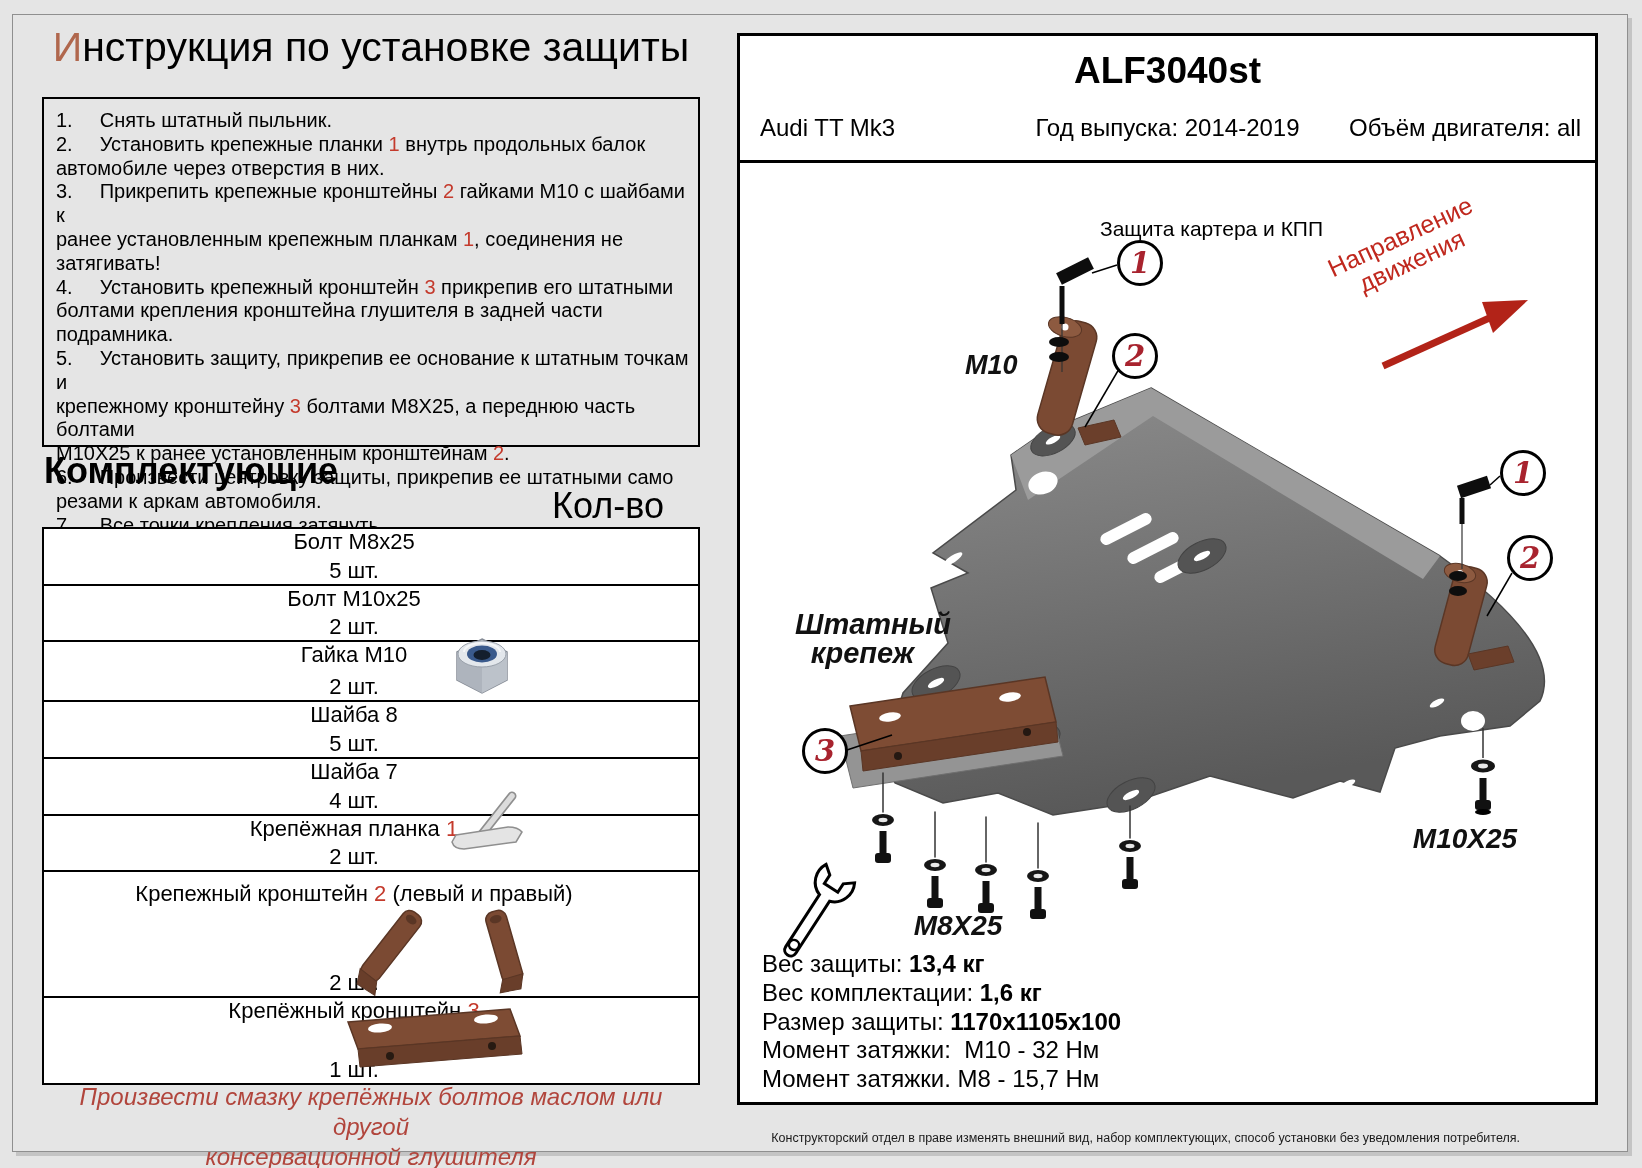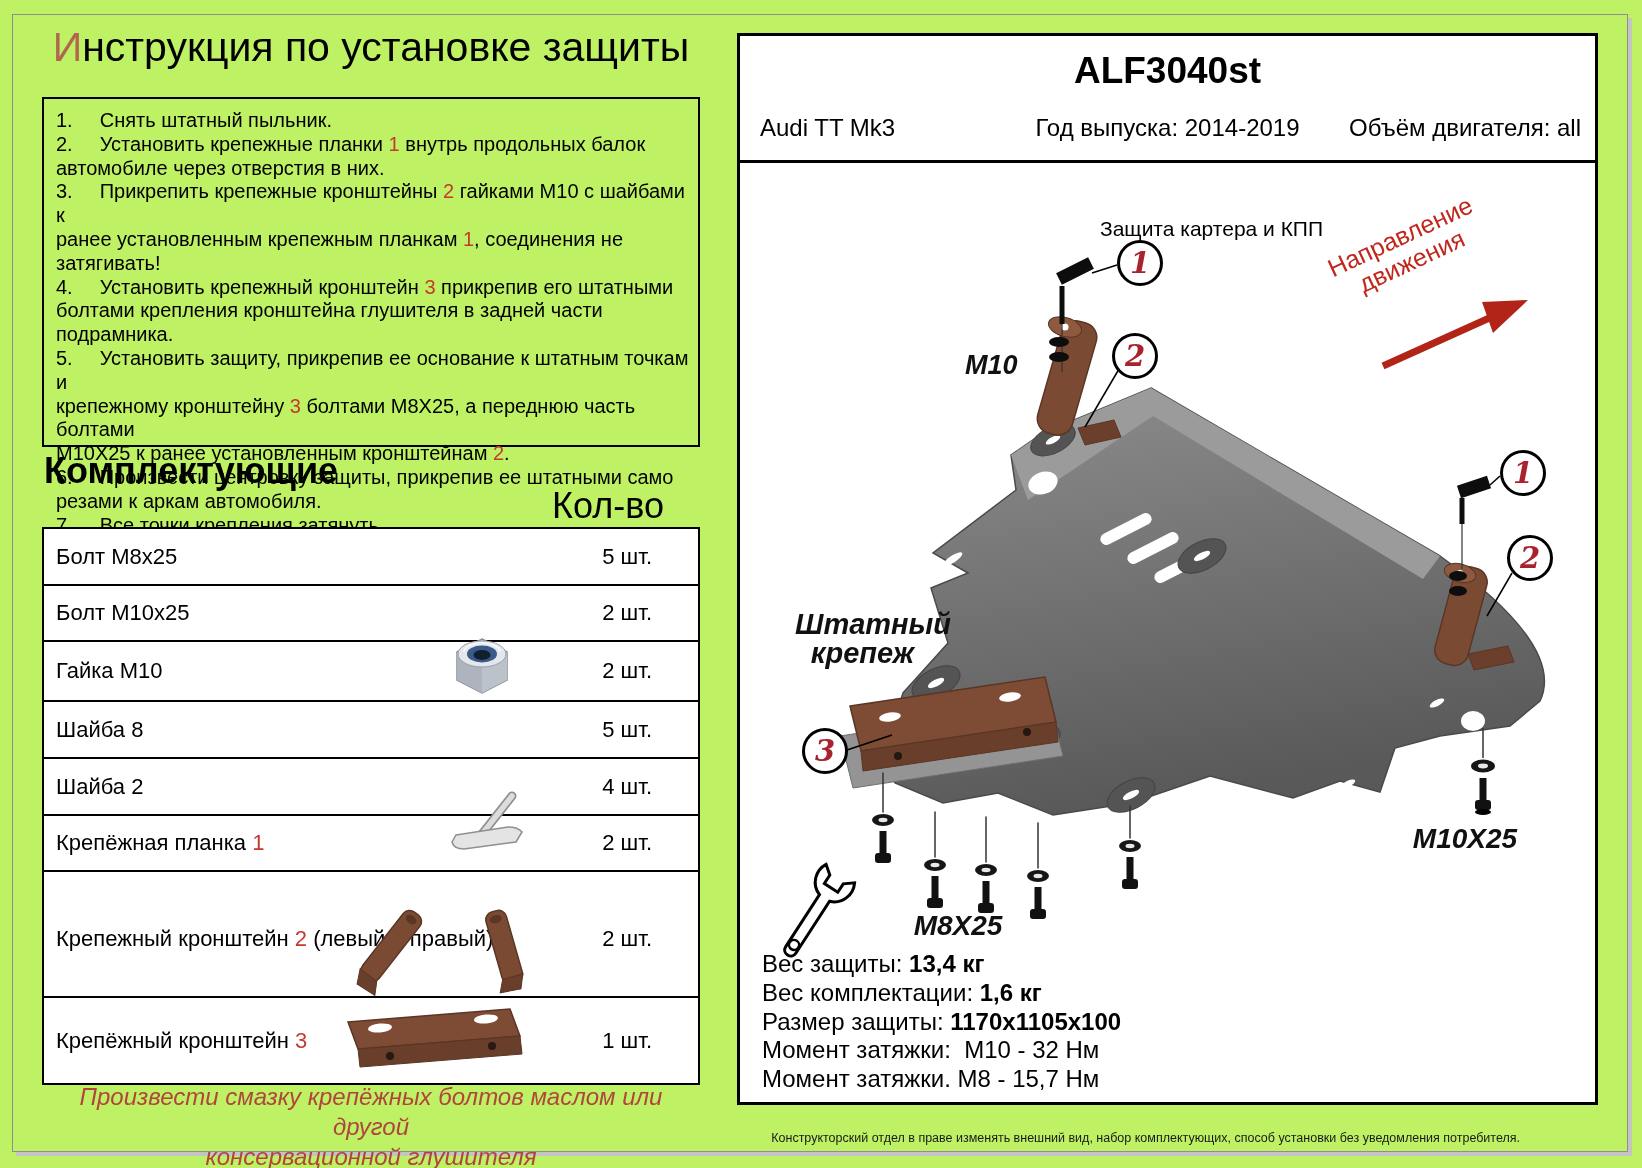--- a/index.html
+++ b/index.html
@@ -1,16 +1,16 @@
 <!DOCTYPE html>
 <html><head>
 <meta charset="utf-8">
 <style>
   html,body{margin:0;padding:0;background:#fff;}
-  .page{position:relative;width:1642px;height:1168px;background:#bef264;overflow:hidden;
+  .page{position:relative;width:1642px;height:1168px;background:#e5e5e5;overflow:hidden;
         font-family:"Liberation Sans", sans-serif;color:#000;}
   .frame{position:absolute;left:12px;top:14px;width:1614px;height:1136px;
          border:1px solid #8f8f8f;box-shadow:4px 4px 0 #c4c4c4;}
 
   
   .title{position:absolute;left:42px;top:24px;width:658px;text-align:center;
          font-size:41px;letter-spacing:0;white-space:nowrap;}
   .title .accent{color:#b0674d;}
   .instr-box{position:absolute;left:42px;top:97px;width:658px;height:350px;
              border:2px solid #000;box-sizing:border-box;padding:10px 6px 6px 12px;
@@ -19,21 +19,21 @@
   .instr-box .num{margin-right:27px;}
   .seg-r{color:#c43a2c;}
 
   .comp-head{position:absolute;left:42px;top:440px;width:658px;height:60px;}
   .comp-head .l{position:absolute;left:2px;top:10px;font-size:36px;font-weight:bold;}
   .comp-head .r{position:absolute;right:36px;top:10px;font-size:36px;font-weight:normal;margin-top:35px;}
 
   .ctable{position:absolute;left:42px;top:527px;width:658px;border:2px solid #000;
           box-sizing:border-box;background:#fff;}
   .ct-row{position:relative;display:flex;align-items:center;
-          padding:0 46px 0 12px;font-size:22px;}
+          padding:0 46px 0 12px;font-size:22px;flex-direction:column;}
   .ct-row + .ct-row{border-top:2px solid #000;}
   .ct-row .lbl{flex:1;}
   .ct-row .qty{white-space:nowrap;}
   .ct-row.tall{align-items:center;padding-top:9px;}
   .row-icon{position:absolute;z-index:2;pointer-events:none;}
 
   .grease-note{position:absolute;left:42px;top:1082px;width:658px;text-align:center;
                color:#b1453c;font-size:24px;line-height:30px;font-style:italic;}
 
   
@@ -114,21 +114,21 @@
           <path d="M12,18 A18 9 0 0 1 48,18" fill="none" stroke="#f4f6f8" stroke-width="2"></path>
         </svg>
       </span>
       <span class="qty">2 шт.</span>
     </div>
     <div class="ct-row" style="height:55px">
       <span class="lbl"><span>Шайба 8</span></span>
       <span class="qty">5 шт.</span>
     </div>
     <div class="ct-row" style="height:55px">
-      <span class="lbl"><span>Шайба 2</span></span>
+      <span class="lbl"><span>Шайба 7</span></span>
       <span class="qty">4 шт.</span>
     </div>
     <div class="ct-row" style="height:54px">
       <span class="lbl"><span>Крепёжная планка </span><span class="seg-r">1</span></span>
       <span class="row-icon" style="left:402px;top:-30px">
         <svg width="105" height="70" viewBox="0 0 105 70">
           <line x1="36" y1="48" x2="66" y2="10" stroke="#8f8f8f" stroke-width="9" stroke-linecap="round"></line>
           <line x1="36" y1="48" x2="66" y2="10" stroke="#dcdcdc" stroke-width="5.5" stroke-linecap="round"></line>
           <path d="M10,49 L62,41 Q72,41 76,46 L70,56 L18,63 Q8,63 6,56 Z" fill="#e4e4e4" stroke="#8f8f8f" stroke-width="1.5"></path>
         </svg>

